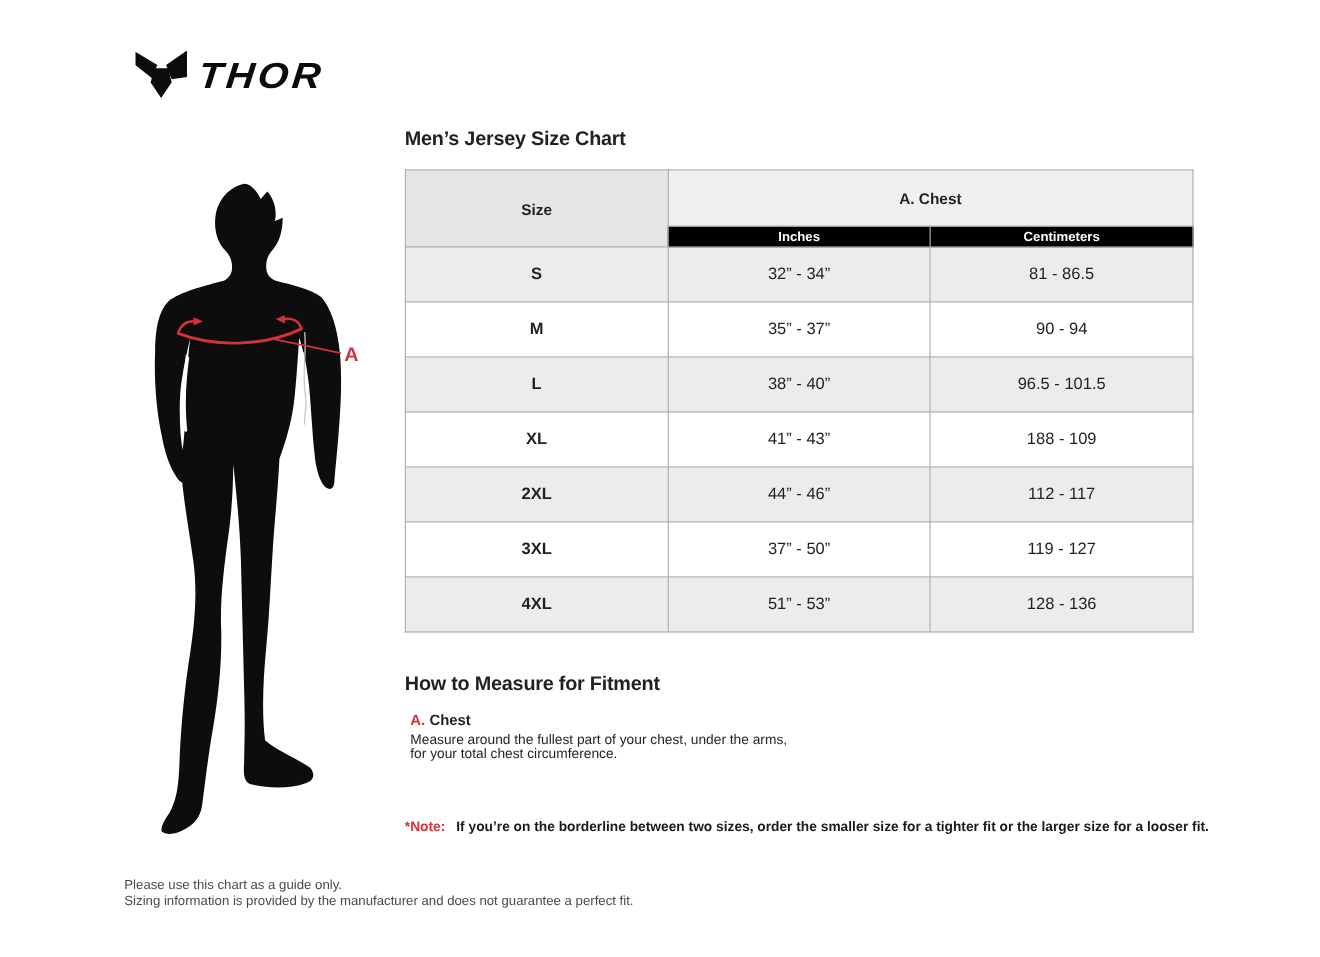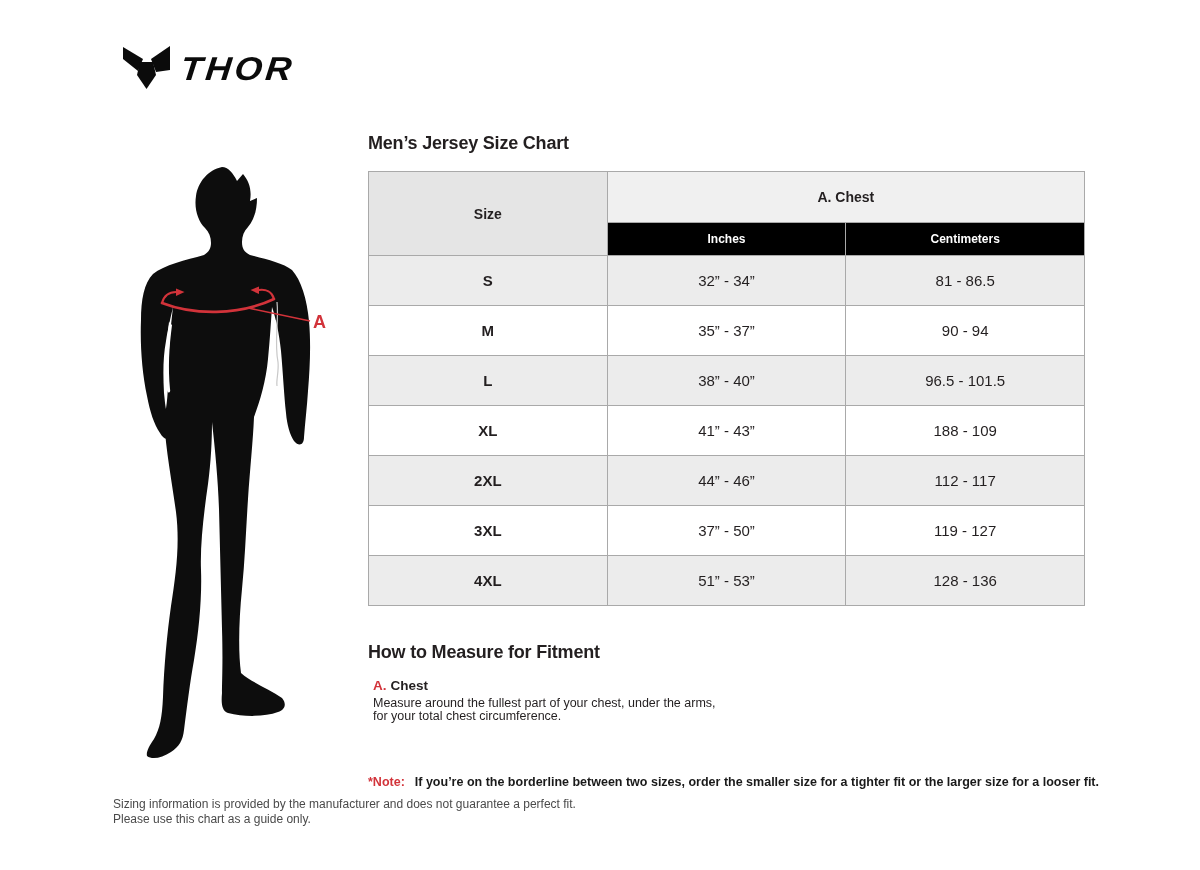--- a/index.html
+++ b/index.html
@@ -41,21 +41,21 @@
     left: 138px;
     top: 162px;
     width: 210px;
     height: 600px;
   }
 
   
   .content {
     position: absolute;
     left: 368px;
-    top: 133px;
+    top: 116px;
     width: 717px;
   }
   .chart-title {
     font-size: 18px;
     font-weight: bold;
     color: #231f20;
     letter-spacing: -0.2px;
     margin-bottom: 17px;
   }
 
@@ -78,21 +78,21 @@
   }
   th.chest-header {
     background: #f0f0f0;
     height: 51px;
     font-size: 14px;
     font-weight: bold;
   }
   th.unit-bar {
     background: #000000;
     color: #ffffff !important;
-    height: 33px;
+    height: 19px;
     font-size: 12px;
     font-weight: bold;
     border-top-color: #000;
   }
   table.size-table tbody td {
     height: 50px;
     font-size: 15px;
     background: #ffffff;
   }
   table.size-table tbody td.size-col { font-weight: bold; }
@@ -282,17 +282,17 @@
       </div>
       <p class="measure-desc">Measure around the fullest part of your chest, under the arms, for your total chest circumference.</p>
     </div>
 
     <p class="note-line">
       <span class="note-label">*Note:</span><span>If you’re on the borderline between two sizes, order the smaller size for a tighter fit or the larger size for a looser fit.</span>
     </p>
   </div>
 
   <div class="disclaimer">
+    <div>Please use this chart as a guide only.</div>
     <div>Sizing information is provided by the manufacturer and does not guarantee a perfect fit.</div>
-    <div>Please use this chart as a guide only.</div>
   </div>
 
 </div>
 
 </body></html>

